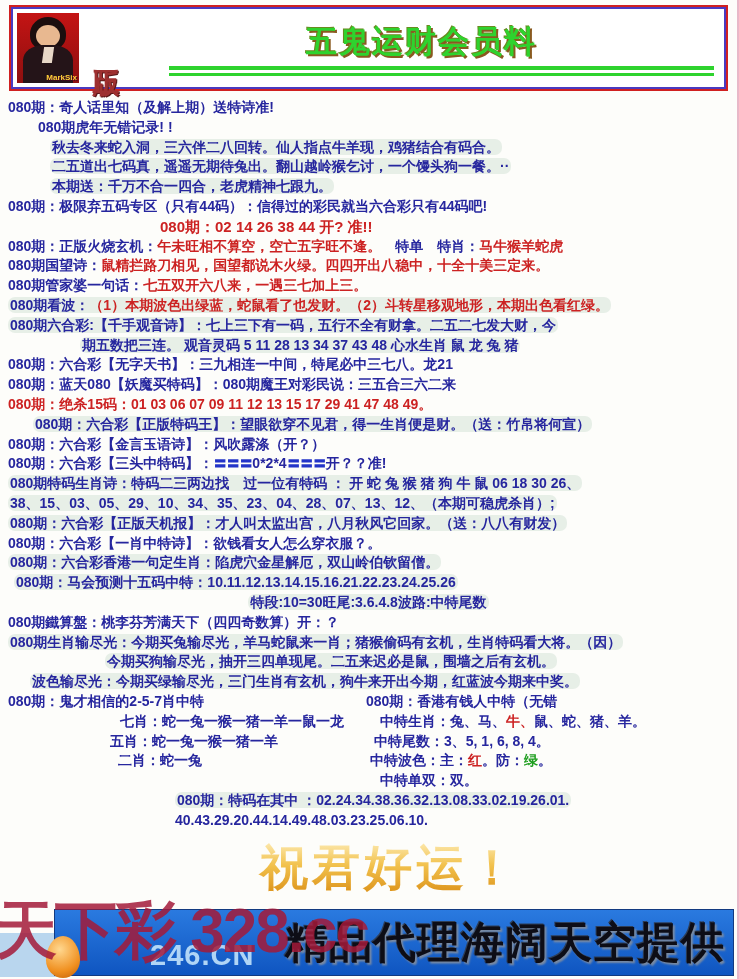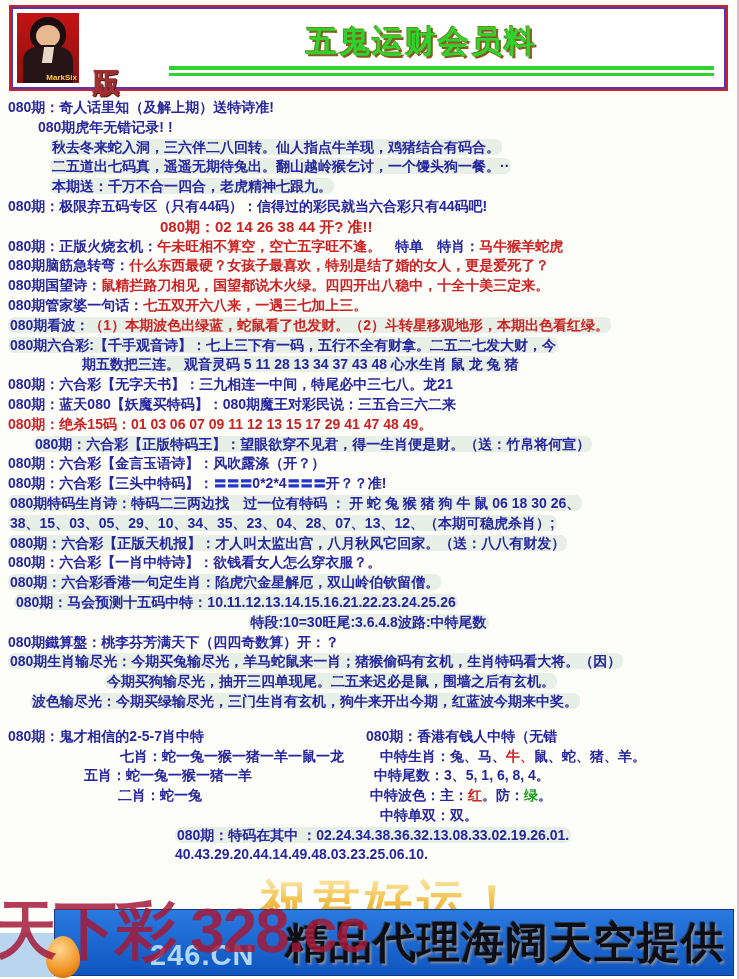--- a/index.html
+++ b/index.html
@@ -27,21 +27,21 @@
   .title-rule2{height:3px;background:#2ed32e;margin:3px 4px 0 44px;}
   
   .content{padding-top:5px;}
   .line{font-size:14px;line-height:19.8px;font-weight:bold;white-space:nowrap;}
   .line.center{text-align:center;}
   .bgwrap{background:#e7efe7;padding:0 2px;border-radius:7px;}
   .c-blue{color:#26269e}
   .c-red{color:#cc2222}
   .c-green{color:#1e9e1e}
   .c-block{color:#2334c8;letter-spacing:-1px;}
-  .cols{display:flex;margin-top:15px;}
+  .cols{display:flex;}
   .col-left{width:352px;flex:0 0 auto;}
   .col-right{flex:1;}
   
   .goodluck{
     margin:6px 0 0 0;width:480px;margin-left:150px;text-align:center;
     font-size:48px;font-weight:bold;letter-spacing:4px;
     font-family:"Liberation Serif",serif;
     background:linear-gradient(180deg,#fff3c8 0%,#f2c24e 45%,#d8890f 100%);
     -webkit-background-clip:text;background-clip:text;color:transparent;
   }
@@ -85,21 +85,20 @@
 <div class="content">
   <div>
       <div class="line" style="padding-left: 8px;"><span class="c-blue">080期：奇人话里知（及解上期）送特诗准!</span></div>
       <div class="line" style="padding-left: 38px;"><span class="c-blue">080期虎年无错记录! !</span></div>
       <div class="line" style="padding-left: 50px;"><span class="bgwrap"><span class="c-blue">秋去冬来蛇入洞，三六伴二八回转。仙人指点牛羊现，鸡猪结合有码合。</span></span></div>
       <div class="line" style="padding-left: 50px;"><span class="bgwrap"><span class="c-blue">二五道出七码真，遥遥无期待兔出。翻山越岭猴乞讨，一个馒头狗一餐。··</span></span></div>
       <div class="line" style="padding-left: 50px;"><span class="bgwrap"><span class="c-blue">本期送：千万不合一四合，老虎精神七跟九。</span></span></div>
       <div class="line" style="padding-left: 8px;"><span class="c-blue">080期：极限弃五码专区（只有44码）：信得过的彩民就当六合彩只有44码吧!</span></div>
       <div class="line" style="padding-left: 160px; font-size: 15px;"><span class="c-red">080期：02 14 26 38 44 开? 准!!</span></div>
       <div class="line" style="padding-left: 8px;"><span class="c-blue">080期：正版火烧玄机：</span><span class="c-red">午未旺相不算空，空亡五字旺不逢。</span><span class="c-blue">　特单　特肖：</span><span class="c-red">马牛猴羊蛇虎</span></div>
-      <div class="line" style="padding-left: 8px;"><span class="c-blue">080期脑筋急转弯：</span><span class="c-red">什么东西最硬？女孩子最喜欢，特别是结了婚的女人，更是爱死了？</span></div>
       <div class="line" style="padding-left: 8px;"><span class="c-blue">080期国望诗：</span><span class="c-red">鼠精拦路刀相见，国望都说木火绿。四四开出八稳中，十全十美三定来。</span></div>
       <div class="line" style="padding-left: 8px;"><span class="c-blue">080期管家婆一句话：</span><span class="c-red">七五双开六八来，一遇三七加上三。</span></div>
       <div class="line" style="padding-left: 8px;"><span class="bgwrap"><span class="c-blue">080期看波：</span><span class="c-red">（1）本期波色出绿蓝，蛇鼠看了也发财。（2）斗转星移观地形，本期出色看红绿。</span></span></div>
       <div class="line" style="padding-left: 8px;"><span class="bgwrap"><span class="c-blue">080期六合彩:【千手观音诗】：七上三下有一码，五行不全有财拿。二五二七发大财，今</span></span></div>
       <div class="line" style="padding-left: 80px;"><span class="bgwrap"><span class="c-blue">期五数把三连。 观音灵码 5 11 28 13 34 37 43 48 心水生肖 鼠 龙 兔 猪</span></span></div>
       <div class="line" style="padding-left: 8px;"><span class="c-blue">080期：六合彩【无字天书】：三九相连一中间，特尾必中三七八。龙21</span></div>
       <div class="line" style="padding-left: 8px;"><span class="c-blue">080期：蓝天080【妖魔买特码】：080期魔王对彩民说：三五合三六二来</span></div>
       <div class="line" style="padding-left: 8px;"><span class="c-red">080期：绝杀15码：01 03 06 07 09 11 12 13 15 17 29 41 47 48 49。</span></div>
       <div class="line" style="padding-left: 8px; margin-left: 25px;"><span class="bgwrap"><span class="c-blue">080期：六合彩【正版特码王】：望眼欲穿不见君，得一生肖便是财。（送：竹帛将何宣）</span></span></div>
       <div class="line" style="padding-left: 8px;"><span class="c-blue">080期：六合彩【金言玉语诗】：风吹露涤（开？）</span></div>
@@ -113,21 +112,21 @@
       <div class="line center"><span class="bgwrap"><span class="c-blue">特段:10=30旺尾:3.6.4.8波路:中特尾数</span></span></div>
       <div class="line" style="padding-left: 8px;"><span class="c-blue">080期鐵算盤：桃李芬芳满天下（四四奇数算）开：？</span></div>
       <div class="line" style="padding-left: 8px;"><span class="bgwrap"><span class="c-blue">080期生肖输尽光：今期买兔输尽光，羊马蛇鼠来一肖；猪猴偷码有玄机，生肖特码看大将。（因）</span></span></div>
       <div class="line" style="padding-left: 105px;"><span class="bgwrap"><span class="c-blue">今期买狗输尽光，抽开三四单现尾。二五来迟必是鼠，围墙之后有玄机。</span></span></div>
       <div class="line" style="padding-left: 30px;"><span class="bgwrap"><span class="c-blue">波色输尽光：今期买绿输尽光，三门生肖有玄机，狗牛来开出今期，红蓝波今期来中奖。</span></span></div>
     </div>
   <div class="cols">
     <div class="col-left">
         <div class="line" style="padding-left: 8px;"><span class="c-blue">080期：鬼才相信的2-5-7肖中特</span></div>
         <div class="line" style="padding-left: 120px;"><span class="c-blue">七肖：蛇一兔一猴一猪一羊一鼠一龙</span></div>
-        <div class="line" style="padding-left: 84px;"><span class="c-blue">五肖：蛇一兔一猴一猪一羊</span></div>
+        <div class="line" style="padding-left: 110px;"><span class="c-blue">五肖：蛇一兔一猴一猪一羊</span></div>
         <div class="line" style="padding-left: 118px;"><span class="c-blue">二肖：蛇一兔</span></div>
       </div>
     <div class="col-right">
         <div class="line" style="padding-left: 14px;"><span class="c-blue">080期：香港有钱人中特（无错</span></div>
         <div class="line" style="padding-left: 28px;"><span class="c-blue">中特生肖：</span><span class="c-blue">兔、马、</span><span class="c-red">牛、</span><span class="c-blue">鼠、蛇、猪、羊。</span></div>
         <div class="line" style="padding-left: 22px;"><span class="c-blue">中特尾数：3、5, 1, 6, 8, 4。</span></div>
         <div class="line" style="padding-left: 18px;"><span class="c-blue">中特波色：主：</span><span class="c-red">红</span><span class="c-blue">。防：</span><span class="c-green">绿</span><span class="c-blue">。</span></div>
         <div class="line" style="padding-left: 28px;"><span class="c-blue">中特单双：双。</span></div>
       </div>
   </div>

